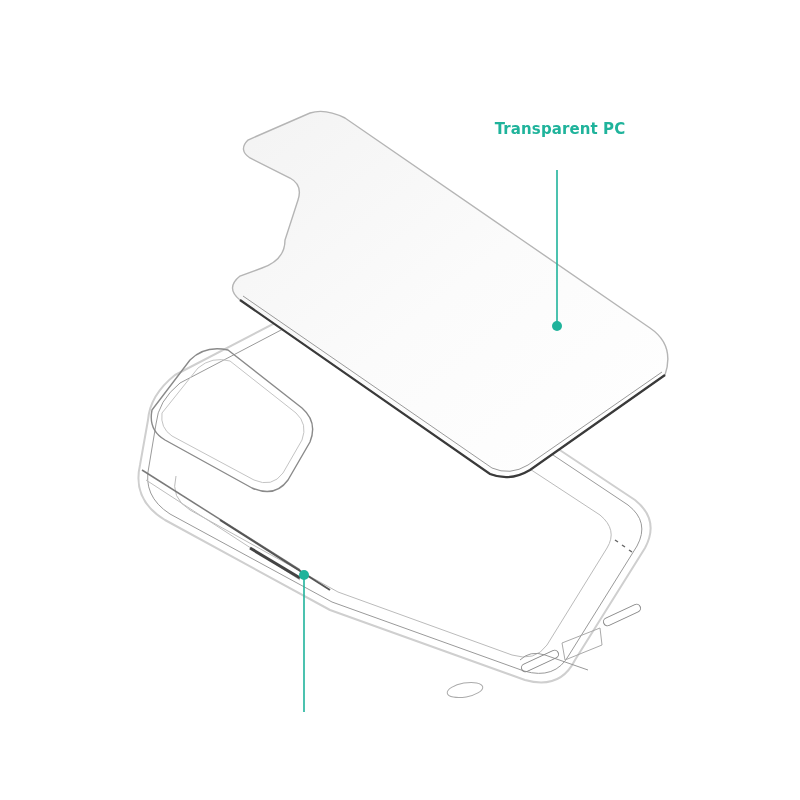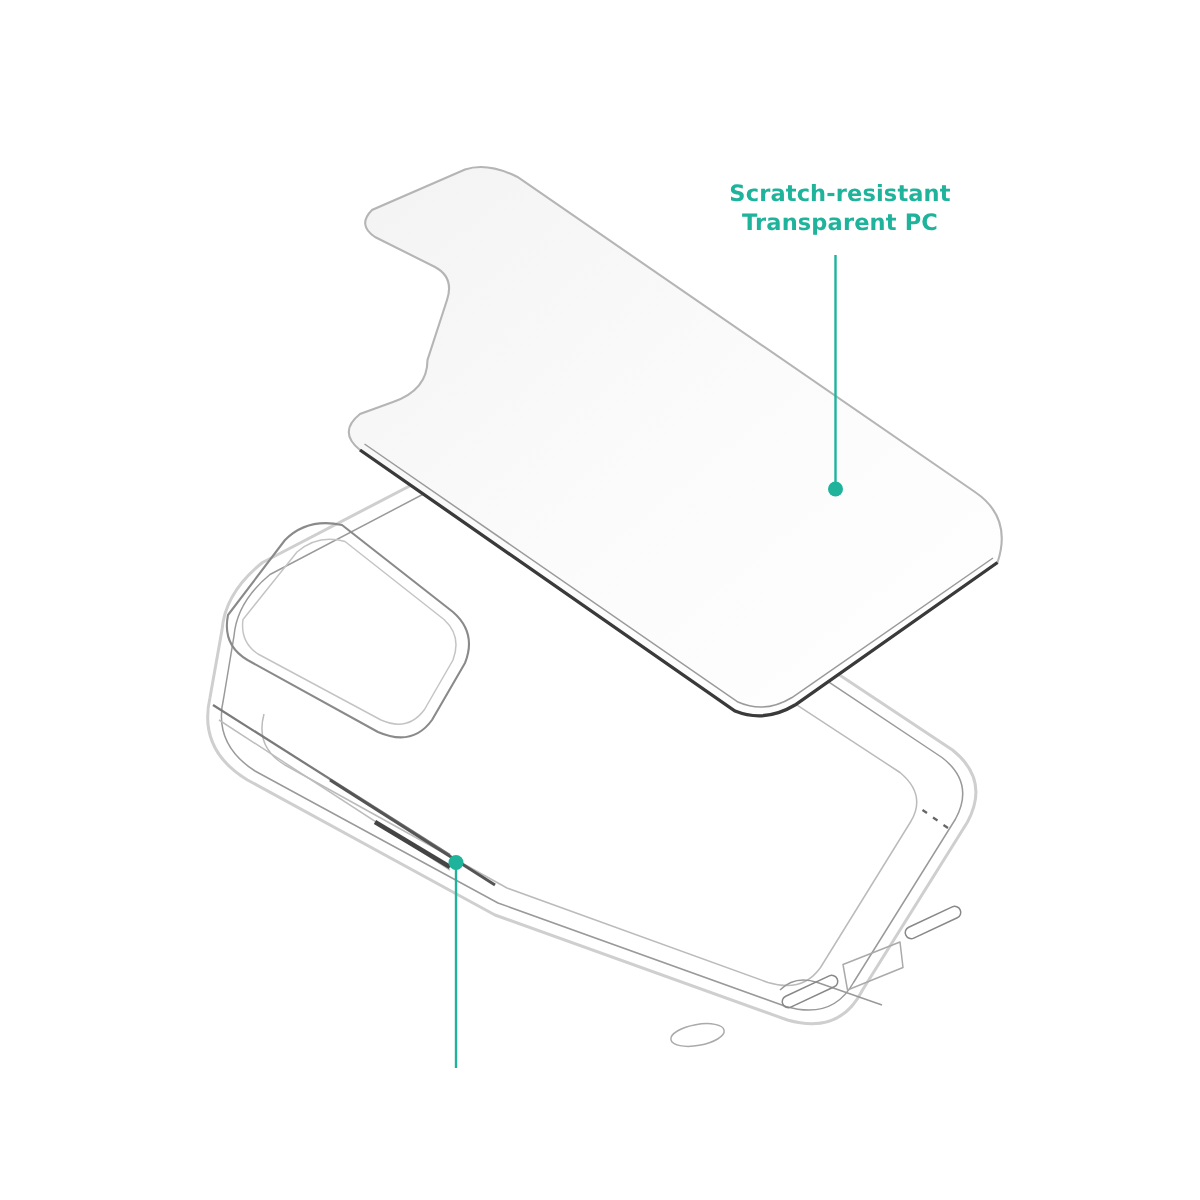--- a/index.html
+++ b/index.html
@@ -72,17 +72,16 @@
 
     <g>
       <line x1="557" y1="170" x2="557" y2="325" stroke="#1fb39b" stroke-width="1.6"></line>
       <circle cx="557" cy="326" r="5" fill="#1fb39b"></circle>
       <line x1="304" y1="576" x2="304" y2="712" stroke="#1fb39b" stroke-width="1.6"></line>
       <circle cx="304" cy="575" r="5" fill="#1fb39b"></circle>
     </g>
   </svg>
 
   <div class="label label-top">
-    <div>Scratch-resistant</div>
     <div>Transparent PC</div>
   </div>
 
 </div>
 
 </body></html>

